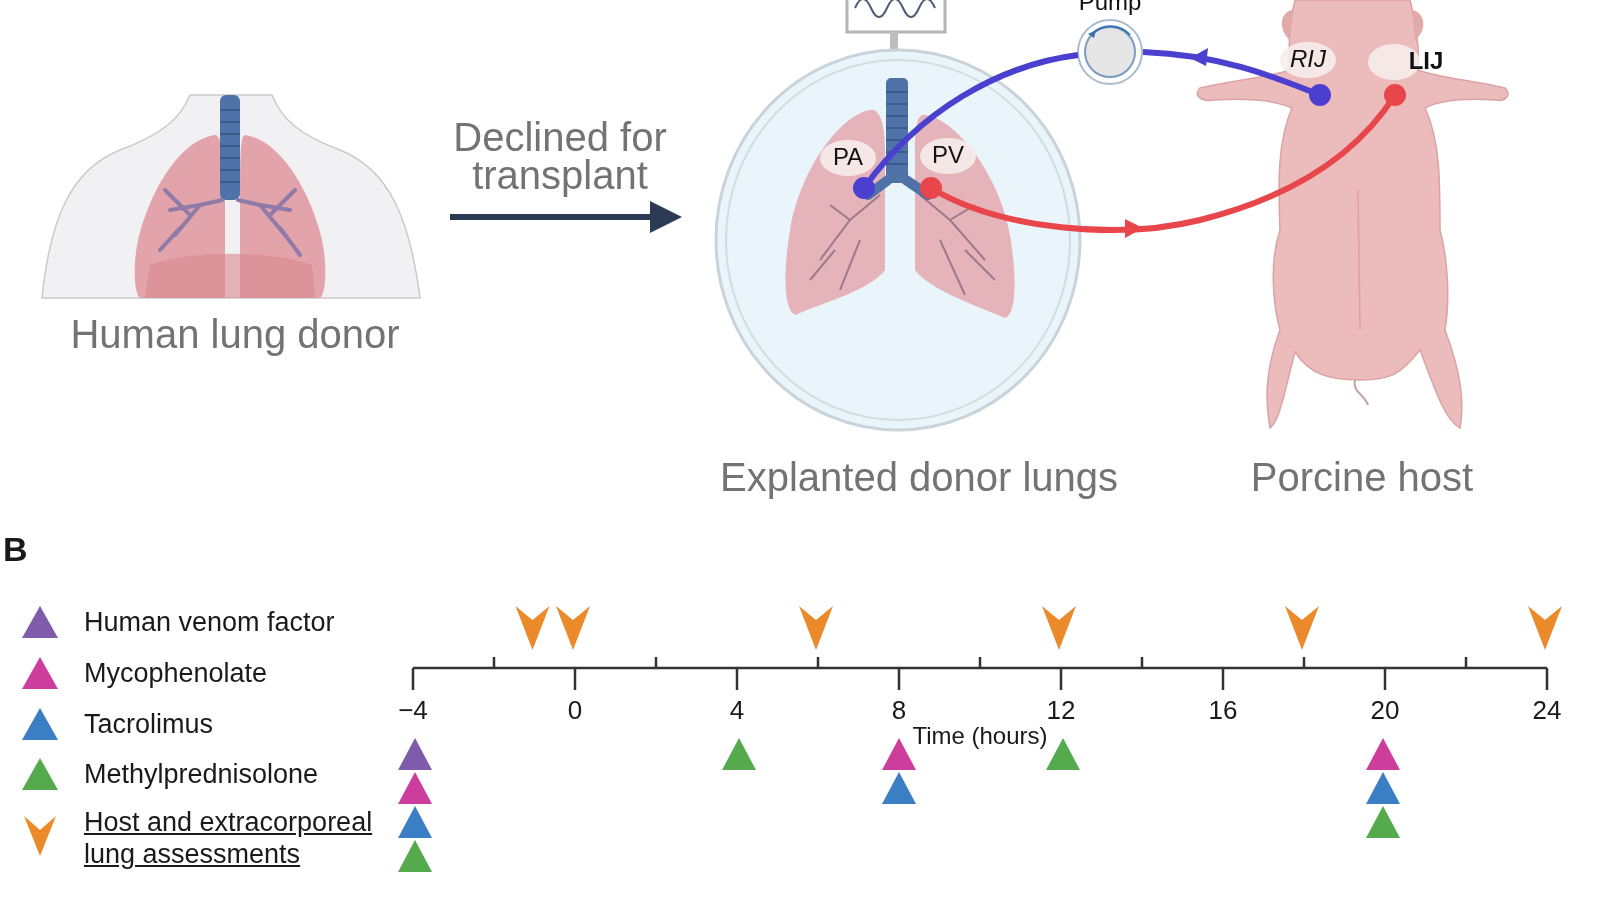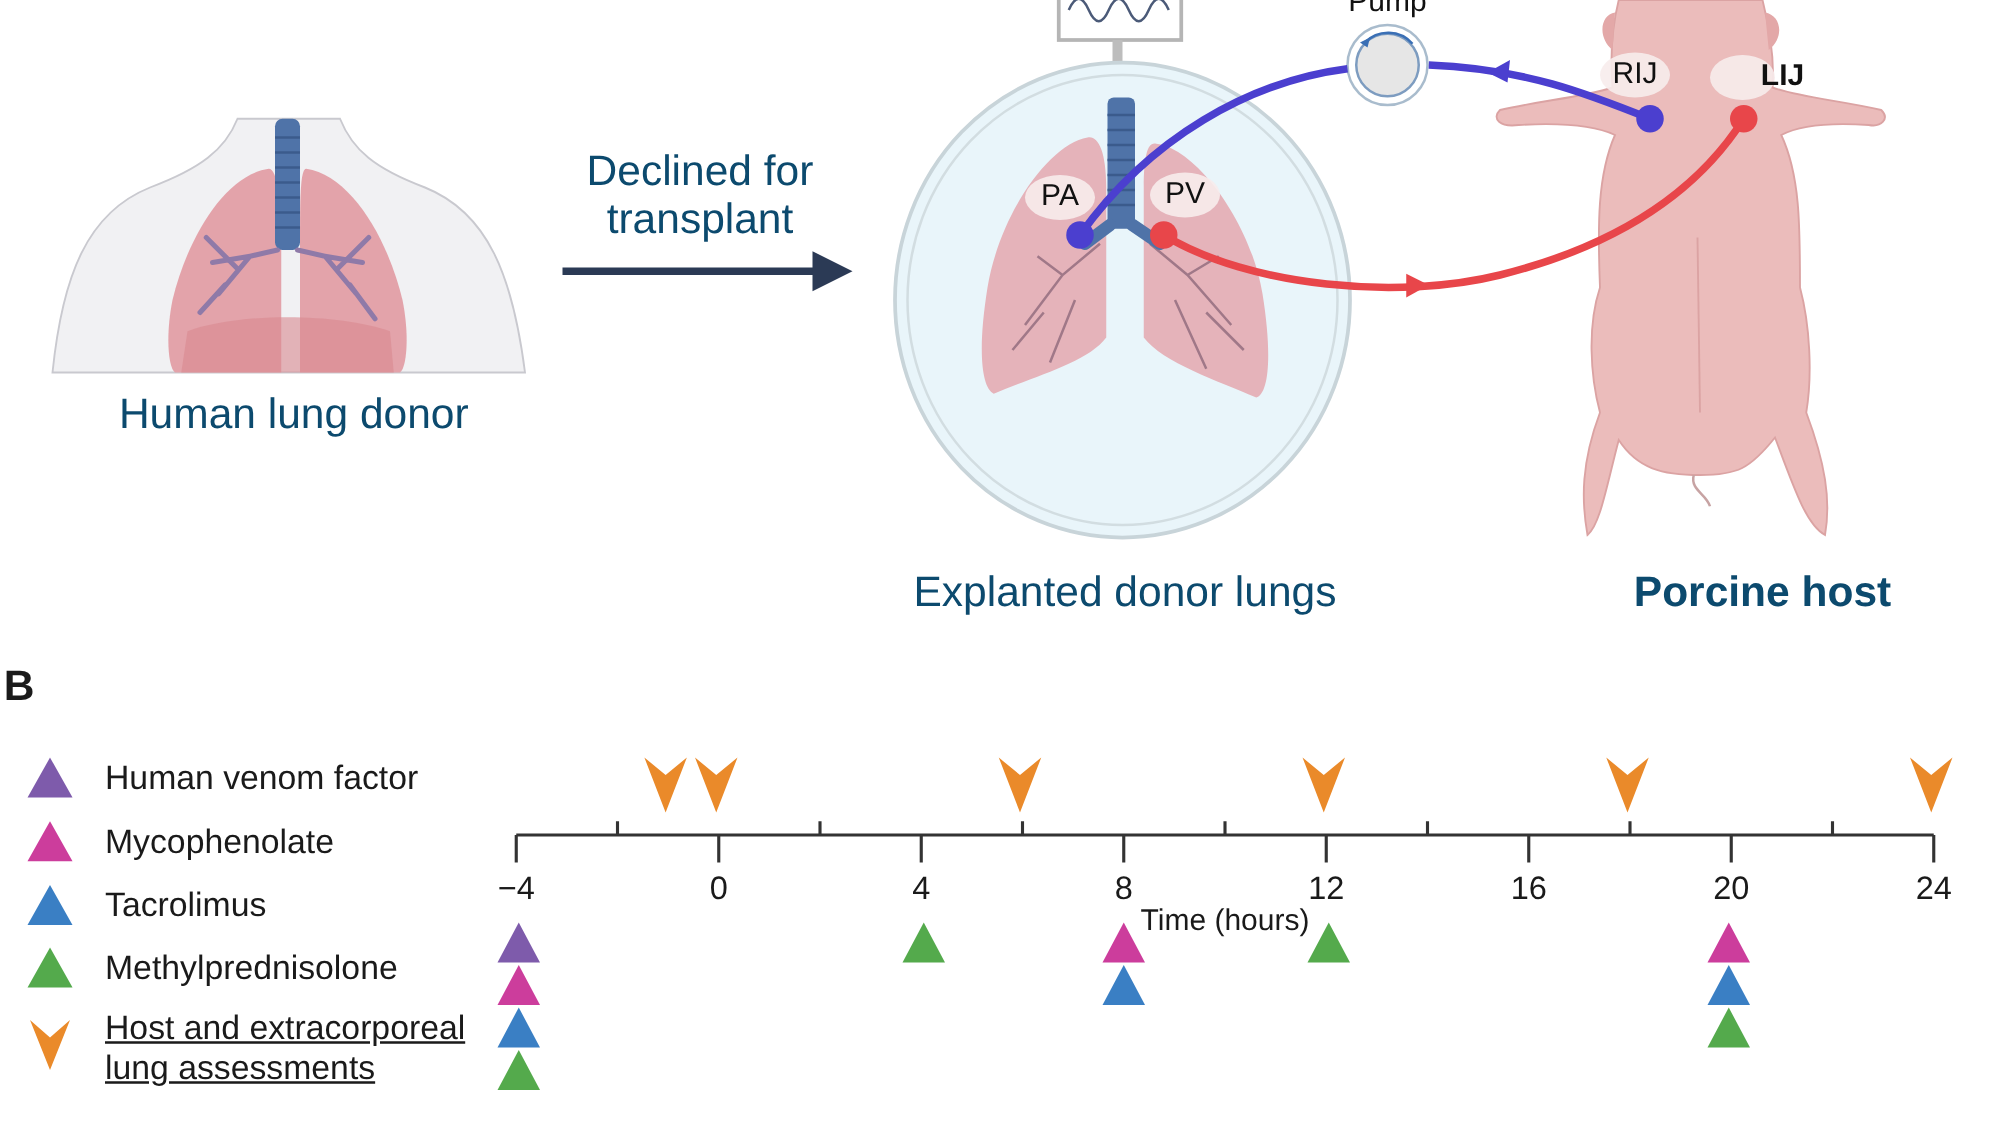--- a/index.html
+++ b/index.html
@@ -1,19 +1,19 @@
 <!DOCTYPE html>
 <html><head>
   <meta charset="utf-8">
   <style>
     html, body { margin: 0; padding: 0; background: #ffffff; }
     body { width: 1600px; height: 900px; position: relative; overflow: hidden;
            font-family: "Liberation Sans", "DejaVu Sans", sans-serif; color: #1a1a1a; }
     .abs { position: absolute; }
-    .label { font-size: 34px; color: #0c4a6e; white-space: nowrap; }
+    .label { font-size: 40px; color: #737373; white-space: nowrap; }
     .center { text-align: center; }
     .pill-label { font-size: 24px; color: #111; }
     .panel-letter { font-size: 34px; font-weight: bold; }
     .legend-row { position: absolute; left: 20px; display: flex; align-items: center; }
     .legend-text { font-size: 27px; line-height: 32px; margin-left: 24px; white-space: nowrap; }
     svg text { font-family: "Liberation Sans", "DejaVu Sans", sans-serif; }
   </style>
 </head>
 <body>
 
@@ -107,25 +107,25 @@
   <ellipse cx="1308" cy="60" rx="28" ry="18" fill="#f7ecec" opacity="0.9"></ellipse>
   <ellipse cx="1394" cy="62" rx="26" ry="18" fill="#f7ecec" opacity="0.9"></ellipse>
 </svg>
 
 <div class="abs label center" style="left:60px;top:312px;width:350px;">Human lung donor</div>
 <div class="abs label center" style="left:440px;top:118px;width:240px;line-height:38px;">
   <div>Declined for</div>
   <div>transplant</div>
 </div>
 <div class="abs label center" style="left:720px;top:455px;width:360px;">Explanted donor lungs</div>
-<div class="abs label center" style="left:1280px;top:455px;width:260px;font-weight:bold;">Porcine host</div>
+<div class="abs label center" style="left:1232px;top:455px;width:260px;">Porcine host</div>
 <div class="abs pill-label center" style="left:1060px;top:-12px;width:100px;">Pump</div>
 <div class="abs pill-label center" style="left:818px;top:143px;width:60px;">PA</div>
 <div class="abs pill-label center" style="left:918px;top:141px;width:60px;">PV</div>
-<div class="abs pill-label center" style="left:1278px;top:45px;width:60px;">RIJ</div>
+<div class="abs pill-label center" style="left:1278px;top:45px;width:60px;font-style:italic;">RIJ</div>
 <div class="abs pill-label center" style="left:1396px;top:47px;width:60px;font-weight:bold;">LIJ</div>
 
 <div class="abs panel-letter" style="left:3px;top:530px;">B</div>
 
 <div>
   <div class="legend-row" style="top:604px;">
     <svg width="40" height="36">
         <polygon points="20,2 38,34 2,34" fill="#7e5bab"></polygon>
       </svg>
     <span class="legend-text">Human venom factor</span>

